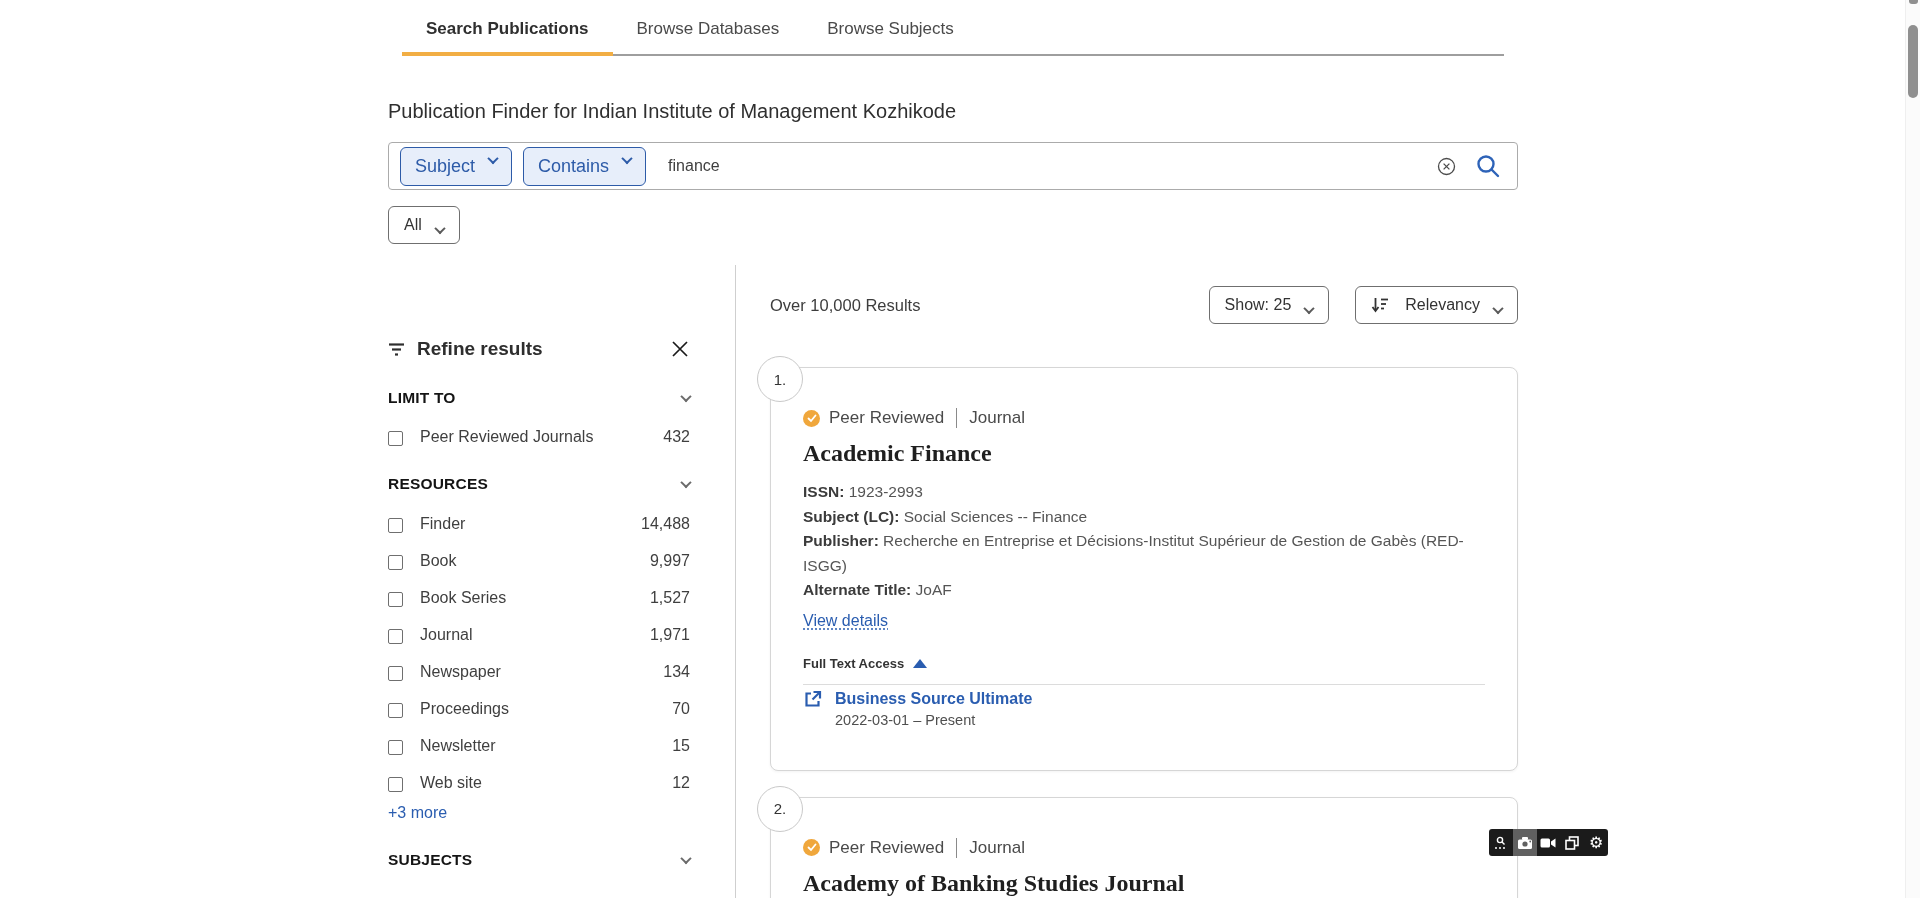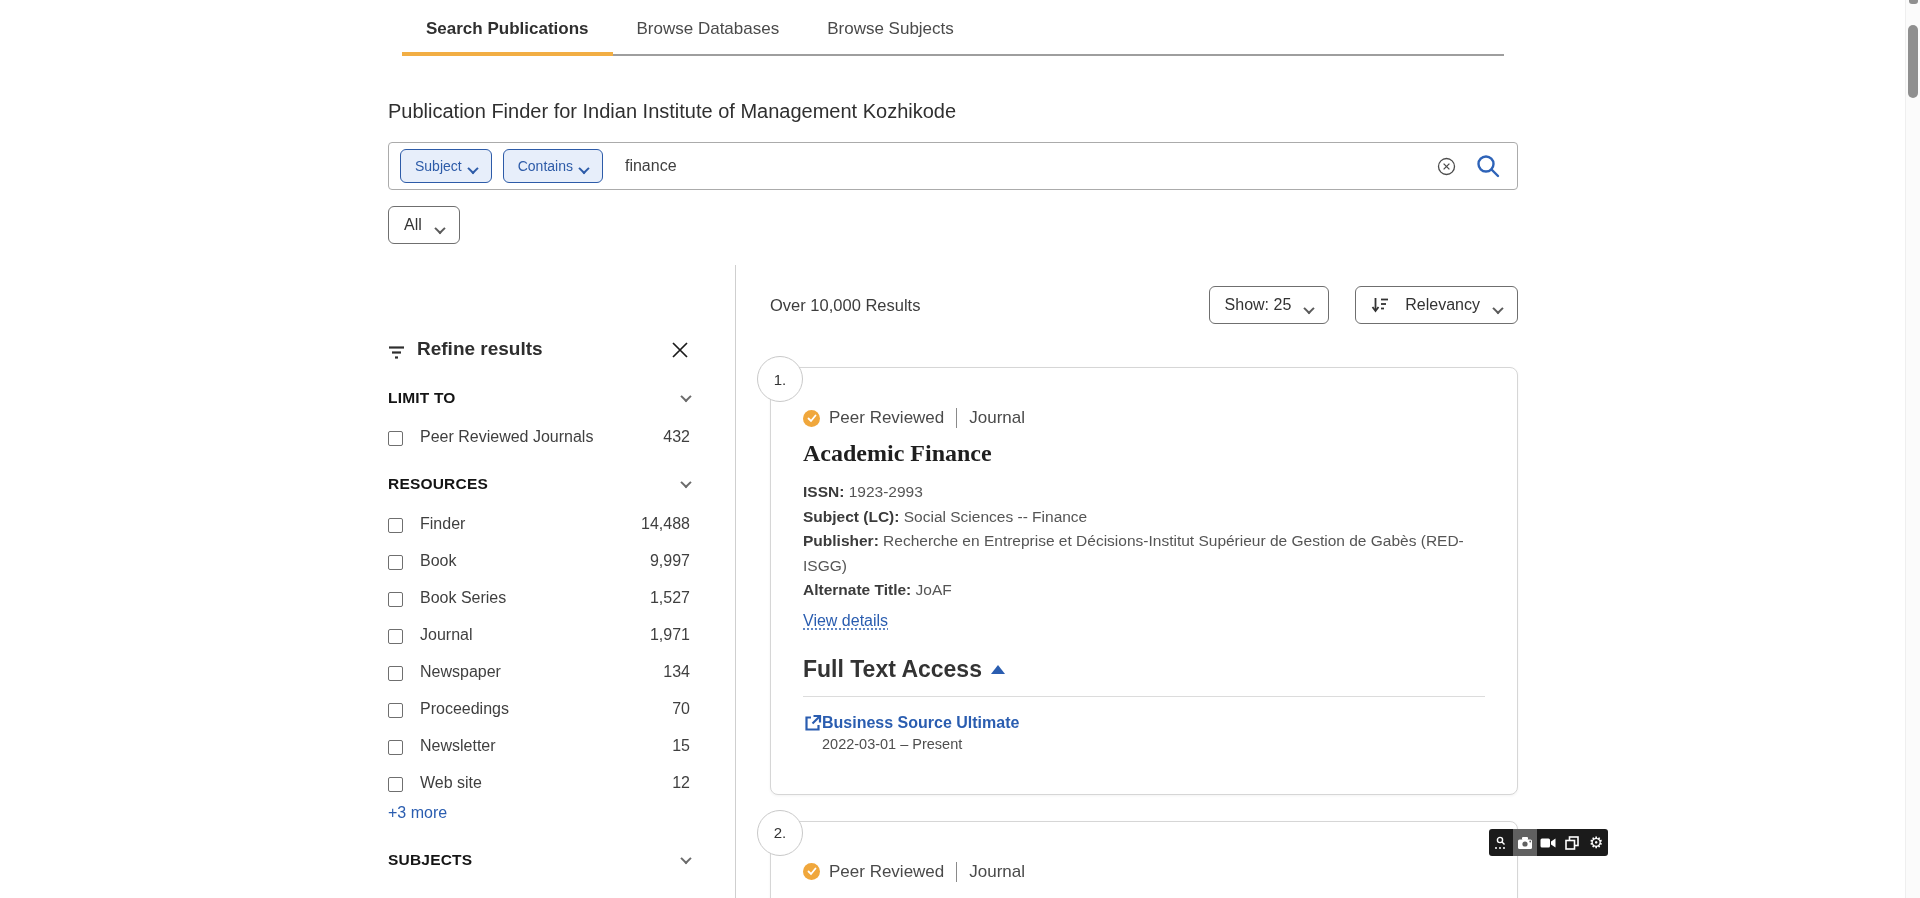--- a/index.html
+++ b/index.html
@@ -19,43 +19,43 @@
 
   
   .tabs{display:flex;margin:10px 14px 0;border-bottom:2px solid #9E9E9E;}
   .tab{padding:9px 24px 13px;font-size:17px;color:#4A4A4A;cursor:pointer;white-space:nowrap;}
   .tab.active{color:#2F2F2F;font-weight:bold;border-bottom:4px solid var(--tab-orange);margin-bottom:-2px;}
 
   
   .page-heading{margin:44px 0 0;font-size:20px;font-weight:normal;color:#2F2F2F;}
   .search-bar{margin-top:19px;height:48px;border:1px solid #ABABAB;border-radius:4px;
     display:flex;align-items:center;padding:0 16px 0 11px;}
-  .pill{display:flex;align-items:flex-end;gap:7px;background:var(--pill-bg);
+  .pill{display:flex;align-items:flex-start;gap:14px;background:var(--pill-bg);
     border:1.5px solid var(--accent-blue);border-radius:6px;color:var(--accent-blue);
-    font-size:14px;padding:8px 14px;margin-right:11px;cursor:pointer;white-space:nowrap;}
+    font-size:18px;padding:8px 14px;margin-right:11px;cursor:pointer;white-space:nowrap;}
   .chev{display:inline-block;width:8px;height:8px;border-right:2px solid currentColor;
     border-bottom:2px solid currentColor;transform:rotate(45deg) translate(-1px,-1px);}
   .chev-gray{color:#5B5B5B;}
   .search-input{flex:1;border:none;outline:none;font-size:16px;color:#3F3F3F;
     font-family:"Liberation Sans",sans-serif;padding-left:11px;background:transparent;}
   .clear-btn,.search-btn{background:none;border:none;cursor:pointer;display:flex;align-items:center;}
   .clear-btn{margin-right:19px;}
 
   .all-row{margin-top:16px;}
   .dd-btn{display:inline-flex;align-items:flex-end;gap:14px;background:#fff;border:1px solid #6F6F6F;
     border-radius:6px;font-size:16px;color:#333;padding:9px 15px;cursor:pointer;white-space:nowrap;}
 
   
   .content-row{display:flex;margin-top:21px;align-items:stretch;}
   .sidebar{width:302px;flex:none;padding-top:73px;}
   .col-divider{width:1px;background:#CFCFCF;margin:0 34px 0 45px;flex:none;}
   .results{flex:1;min-width:0;}
 
   
-  .refine-head{display:flex;align-items:flex-end;font-size:19px;font-weight:bold;color:#2E2E2E;}
+  .refine-head{display:flex;align-items:center;font-size:19px;font-weight:bold;color:#2E2E2E;}
   .refine-head .title{margin-left:12px;}
   .refine-close{margin-left:auto;background:none;border:none;cursor:pointer;display:flex;}
   .section-head{display:flex;align-items:center;margin-top:29px;font-size:15.5px;
     font-weight:bold;color:#141414;letter-spacing:.2px;cursor:pointer;}
   .section-head .chev{margin-left:auto;color:#6B6B6B;}
   .filter-row{display:flex;align-items:flex-end;margin-top:16px;height:21px;font-size:16px;
     color:#3F3F3F;cursor:pointer;}
   .filter-row:first-of-type{margin-top:0;}
   .cb{width:15px;height:15px;border:1px solid #6F6F6F;border-radius:2px;background:#fff;
     margin-right:17px;flex:none;cursor:pointer;}
@@ -84,26 +84,26 @@
   .pr-check{width:17px;height:17px;border-radius:50%;background:var(--orange);display:flex;
     align-items:center;justify-content:center;margin-right:9px;flex:none;}
   .type-sep{width:1px;height:20px;background:#8A8A8A;margin:0 12px;}
   .card-title{font-family:"Liberation Serif",serif;font-size:24px;font-weight:bold;color:#1F1F1F;
     margin-top:12px;cursor:pointer;}
   .fields{margin-top:13px;}
   .field{font-size:15.5px;line-height:24.5px;color:var(--text-mid);}
   .field b{color:#3B3B3B;}
   .view-details{display:inline-block;margin-top:9px;font-size:16px;color:var(--link-blue);
     text-decoration:underline dotted;text-underline-offset:3px;cursor:pointer;}
-  .fta-row{display:flex;align-items:center;gap:9px;margin-top:26px;font-size:23px;
+  .fta-row{display:flex;align-items:center;gap:9px;margin-top:26px;font-size:13px;
     font-weight:bold;color:#333;cursor:pointer;}
   .tri-up{width:0;height:0;border-left:7px solid transparent;border-right:7px solid transparent;
     border-bottom:9px solid var(--link-blue);}
   .fta-divider{border:none;border-top:1px solid #DCDCDC;margin-top:13px;}
-  .access-row{display:flex;margin-top:17px;}
+  .access-row{display:flex;margin-top:5px;gap:13px;}
   .access-name{font-size:16px;font-weight:bold;color:var(--link-blue);text-decoration:none;cursor:pointer;}
   .access-dates{font-size:14.5px;color:#4F4F4F;margin-top:4px;}
 
   
   .capture-bar{position:absolute;left:1489px;top:829px;width:119px;height:27px;background:#1B1B1B;
     border-radius:3px;display:flex;align-items:center;z-index:50;}
   .capture-cell{width:23.8px;height:27px;display:flex;align-items:center;justify-content:center;cursor:pointer;}
   .capture-cell.active{background:#606060;}
   .gear-glyph{color:#fff;font-size:16px;line-height:1;}
 

